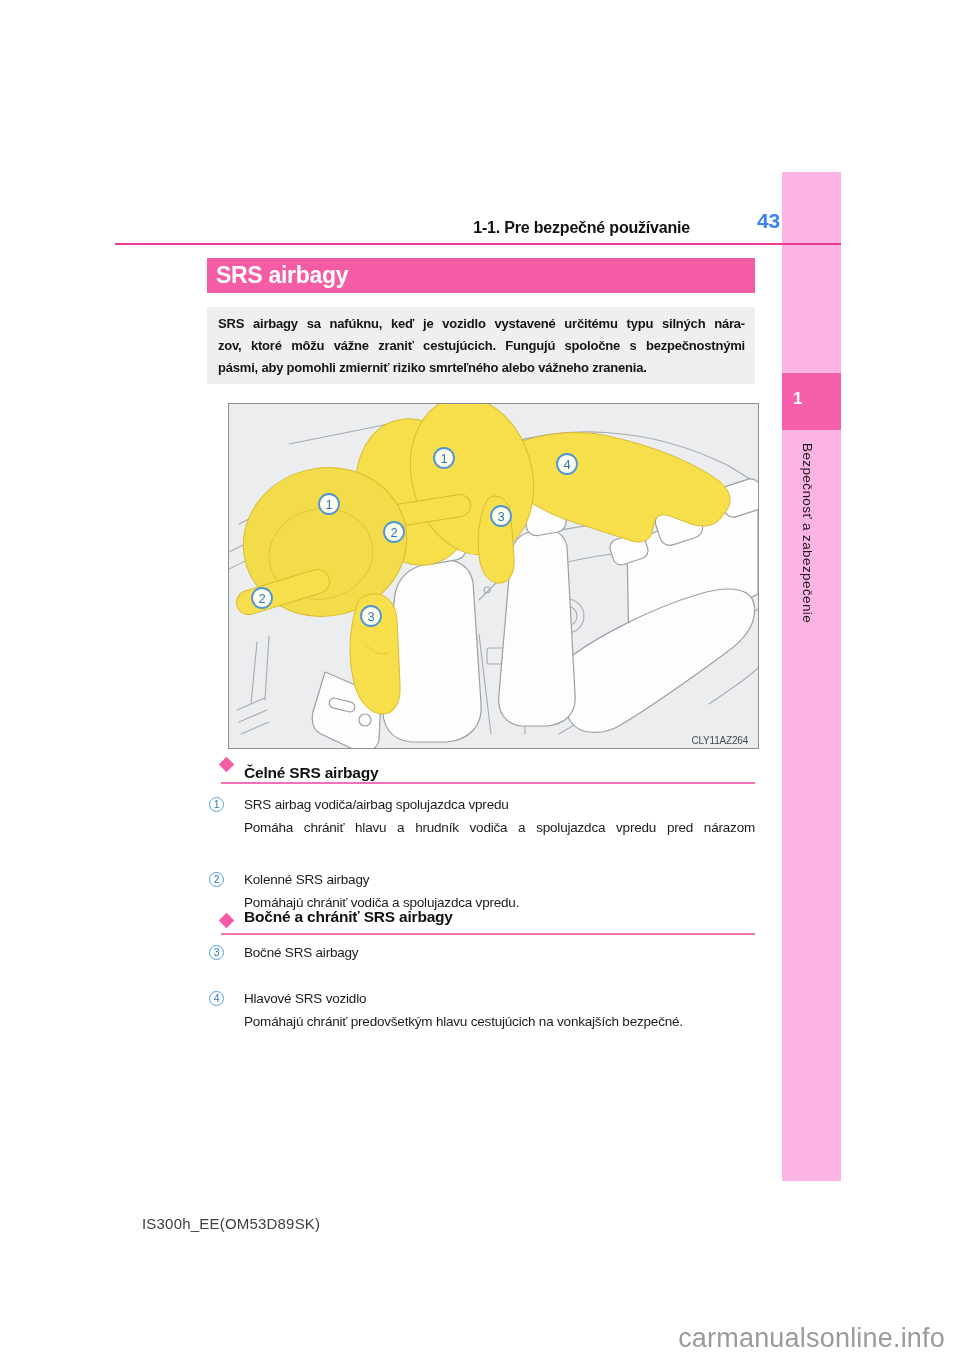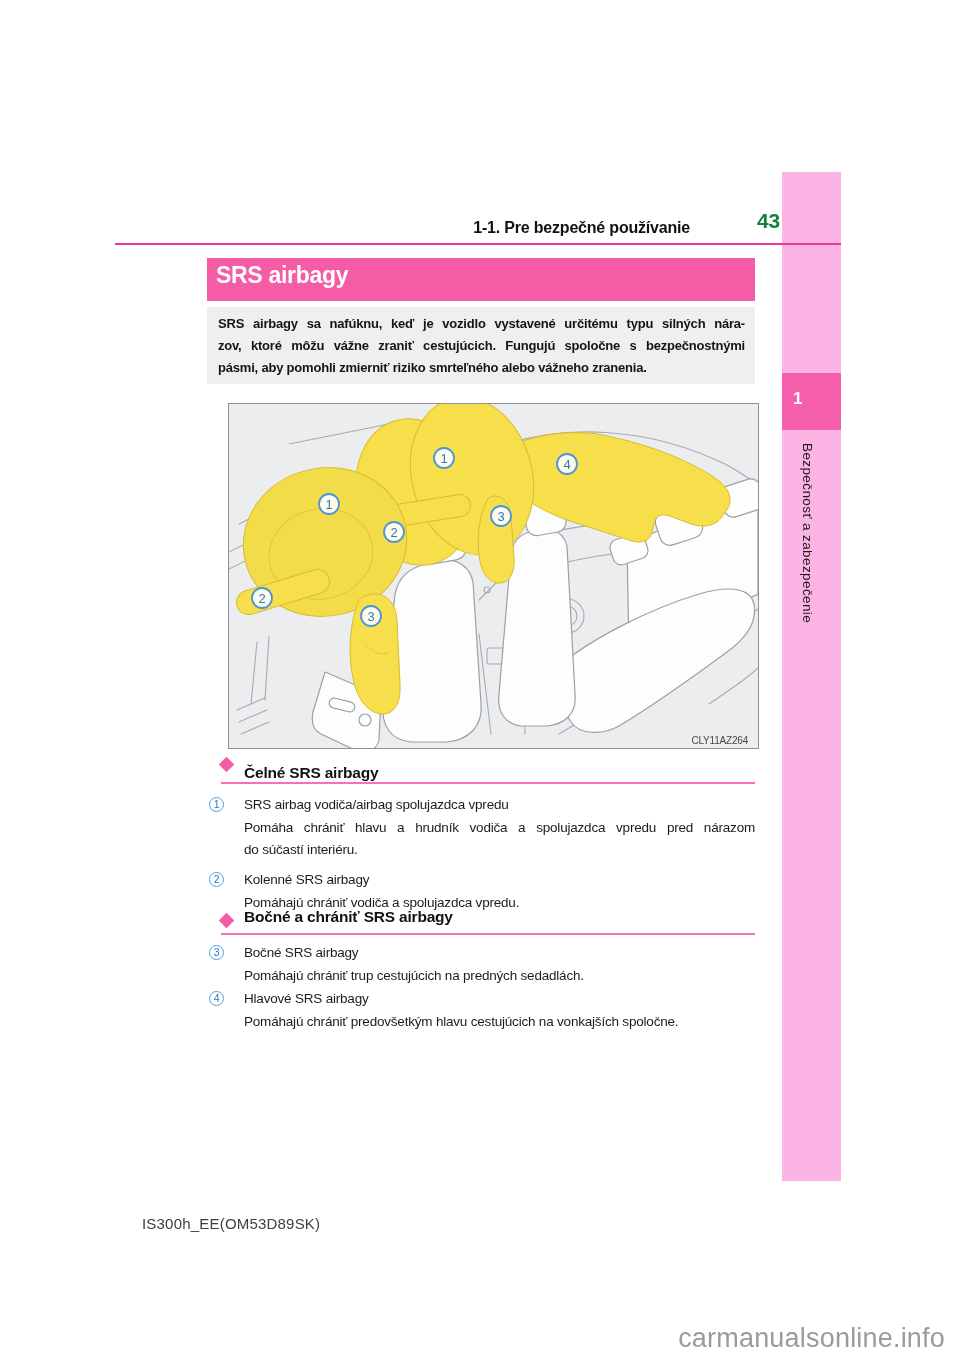--- a/index.html
+++ b/index.html
@@ -2,31 +2,31 @@
 <html><head>
 <meta charset="utf-8">
 <style>
   html,body{margin:0;padding:0;background:#ffffff;}
   .page{position:relative;width:960px;height:1358px;background:#ffffff;overflow:hidden;
         font-family:"Liberation Sans", sans-serif;color:#1c1c1c;letter-spacing:-0.2px;}
   .abs{position:absolute;}
 
   
   .hdr-section{left:390px;top:219px;width:300px;text-align:right;font-size:16px;font-weight:bold;color:#111;}
-  .hdr-page{left:700px;top:209px;width:80px;text-align:right;font-size:21px;font-weight:bold;color:#15803d;}
+  .hdr-page{left:700px;top:209px;width:80px;text-align:right;font-size:21px;font-weight:bold;color:#3b82f6;}
   .hdr-rule{left:115px;top:243px;width:726px;height:2px;background:#ee3a97;z-index:5;}
 
   
   .sidebar{left:782px;top:172px;width:59px;height:1009px;background:#fbb4e3;}
   .chapter-box{position:absolute;left:0;top:201px;width:59px;height:57px;background:#f65fab;}
   .chapter-num{position:absolute;left:11px;top:16px;font-size:17px;font-weight:bold;color:#ffffff;}
   .side-label{left:800px;top:443px;writing-mode:vertical-rl;font-size:13.5px;color:#1a1a1a;letter-spacing:0.4px;z-index:4;}
 
   
-  .titlebar{left:207px;top:258px;width:548px;height:43px;background:#f55ca6;}
+  .titlebar{left:207px;top:258px;width:548px;height:35px;background:#f55ca6;}
   .titlebar span{position:absolute;left:9px;top:4px;font-size:23px;font-weight:bold;color:#ffffff;letter-spacing:-0.3px;}
 
   
   .introbox{left:207px;top:307px;width:548px;height:77px;background:#efefef;box-sizing:border-box;
             padding:6px 10px 10px 11px;font-size:13px;font-weight:bold;line-height:22px;color:#141414;}
   .jl{text-align:justify;text-align-last:justify;}
 
   
   .diagram{left:228px;top:403px;width:529px;height:344px;background:#ecedee;border:1px solid #8c9196;box-sizing:content-box;}
 
@@ -144,34 +144,32 @@
     </svg>
   </div>
 
   <div class="abs diamond" style="left:221px;top:759px;"></div>
   <div class="abs sec-head" style="left:244px;top:752px;margin-top:12px;">Čelné SRS airbagy</div>
   <div class="abs sec-rule" style="left:221px;top:782px;width:534px;"></div>
 
   <div class="abs numcircle" style="left:209px;top:797px;">1</div>
   <div class="abs item-desc jl" style="left:244px;top:818px;">Pomáha chrániť hlavu a hrudník vodiča a spolujazdca vpredu pred nárazom</div>
   <div class="abs item-title" style="left:244px;top:795px;">SRS airbag vodiča/airbag spolujazdca vpredu</div>
-  <div class="abs item-desc" style="left:244px;top:840px;">do súčastí interiéru.</div>
 
   <div class="abs numcircle" style="left:209px;top:872px;">2</div>
   <div class="abs item-title" style="left:244px;top:870px;text-align:center;">Kolenné SRS airbagy</div>
   <div class="abs item-desc" style="left:244px;top:893px;">Pomáhajú chrániť vodiča a spolujazdca vpredu.</div>
 
   <div class="abs diamond" style="left:221px;top:915px;"></div>
   <div class="abs sec-head" style="left:244px;top:908px;">Bočné a chrániť SRS airbagy</div>
   <div class="abs sec-rule" style="left:221px;top:933px;width:534px;"></div>
 
   <div class="abs numcircle" style="left:209px;top:945px;">3</div>
   <div class="abs item-title" style="left:244px;top:943px;">Bočné SRS airbagy</div>
-  <div class="abs item-desc" style="left:244px;top:966px;">Pomáhajú chrániť trup cestujúcich na predných sedadlách.</div>
 
   <div class="abs numcircle" style="left:209px;top:991px;">4</div>
-  <div class="abs item-title" style="left:244px;top:989px;">Hlavové SRS airbagy</div>
-  <div class="abs item-desc" style="left:244px;top:1012px;">Pomáhajú chrániť predovšetkým hlavu cestujúcich na vonkajších spoločne.</div>
+  <div class="abs item-title" style="left:244px;top:989px;">Hlavové SRS vozidlo</div>
+  <div class="abs item-desc" style="left:244px;top:1012px;">Pomáhajú chrániť predovšetkým hlavu cestujúcich na vonkajších bezpečné.</div>
 
   <div class="abs footer">IS300h_EE(OM53D89SK)</div>
   <div class="abs watermark">carmanualsonline.info</div>
 
 </div>
 
 </body></html>

